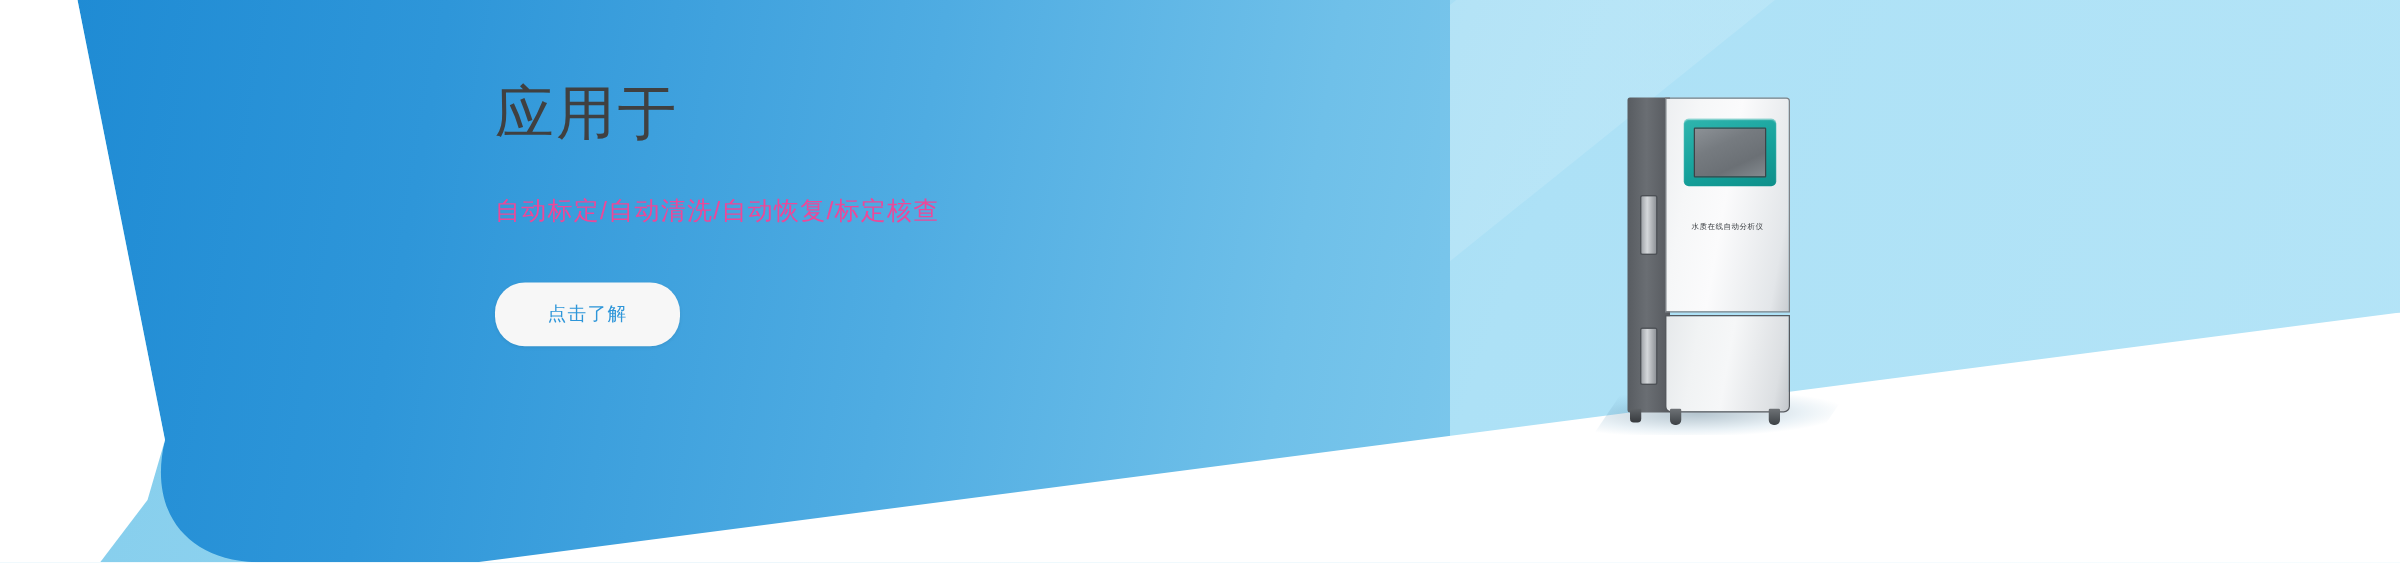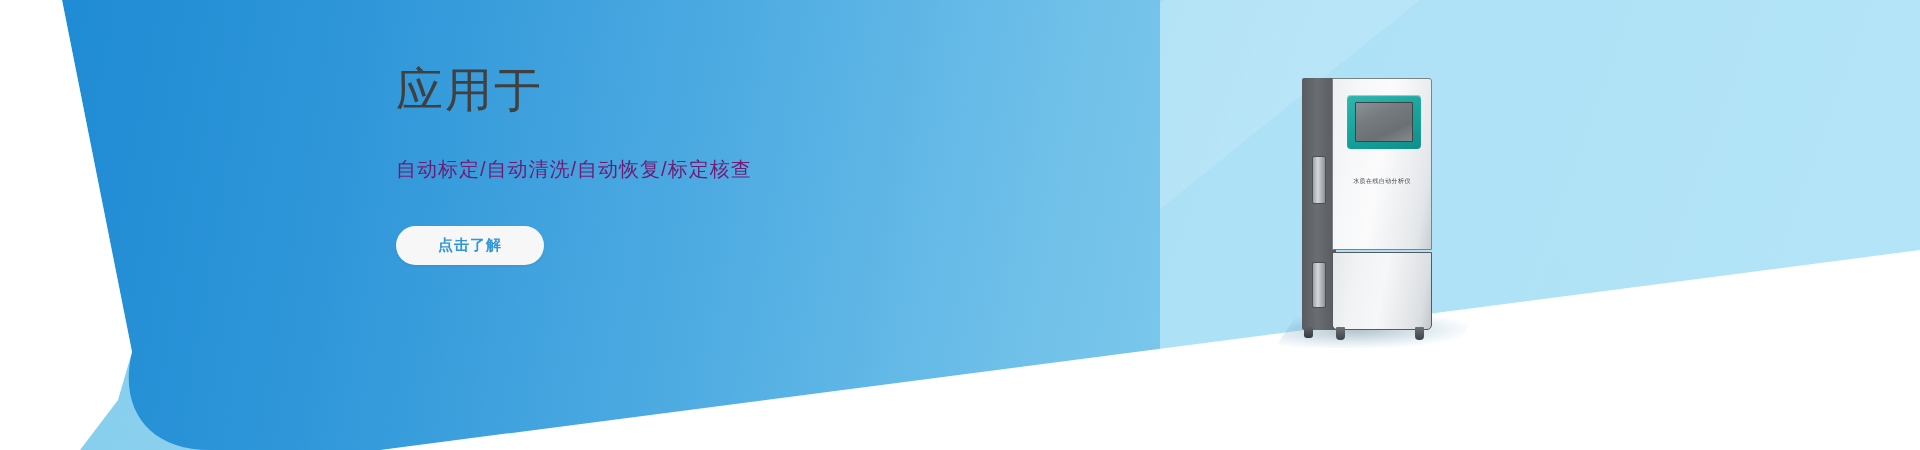--- a/index.html
+++ b/index.html
@@ -83,41 +83,40 @@
     font-size: 47px;
     line-height: 68px;
     letter-spacing: 2px;
     font-weight: 400;
     white-space: nowrap;
   }
   .headline-line { display: block; }
 
   .subhead {
     margin-top: 30px;
-    color: #701a75;
+    color: #ec4899;
     font-size: 20px;
     line-height: 30px;
     letter-spacing: 1px;
     font-weight: 400;
     white-space: nowrap;
   }
 
   .cta {
     display: inline-block;
     margin-top: 42px;
     background: #F7F7F7;
     color: #2E96D9;
     font-size: 15px;
     letter-spacing: 1px;
     border: none;
     border-radius: 24px;
-    padding: 10px 42px;
+    padding: 16px 42px;
     cursor: pointer;
     box-shadow: 0 1px 3px rgba(0,0,0,0.08);
-    font-weight: bold;
   }
 
   
   .product {
     position: absolute;
     left: 1302px;
     top: 78px;
     width: 130px;
     height: 265px;
   }

